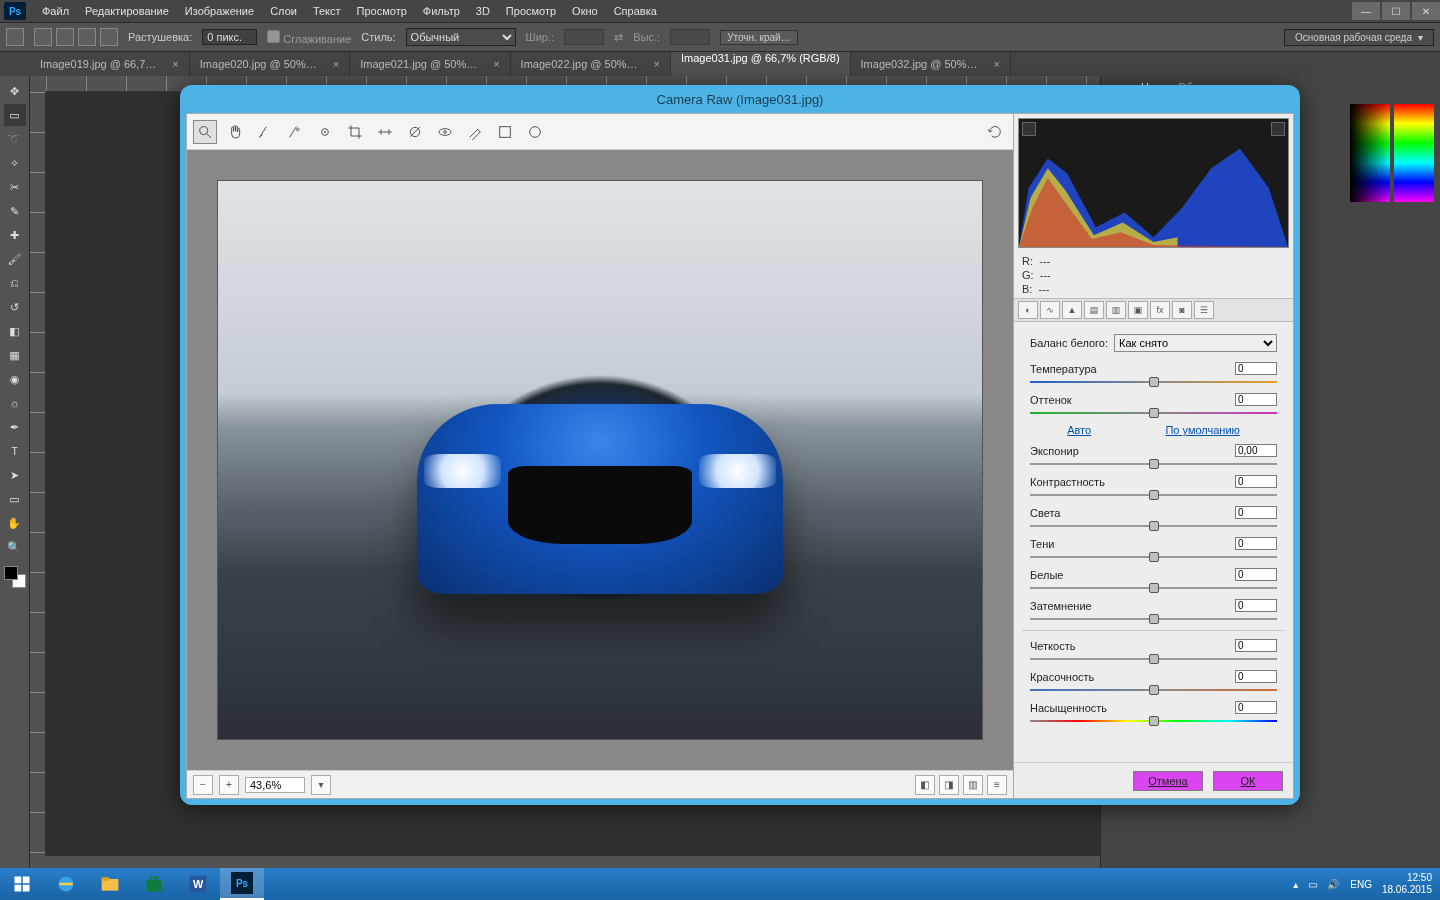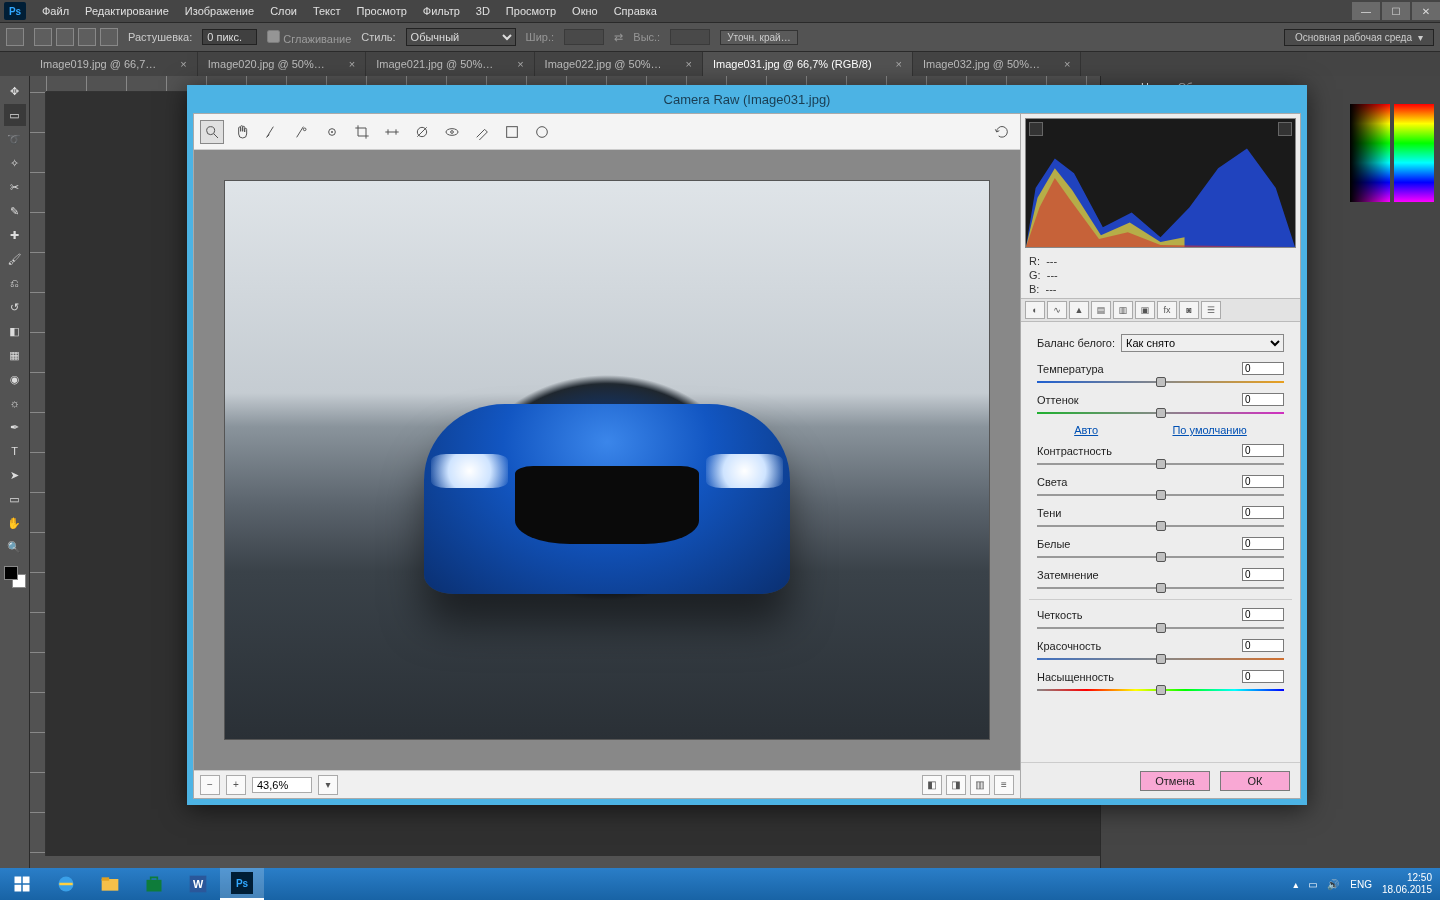--- a/index.html
+++ b/index.html
@@ -13,22 +13,22 @@
   
   .ps-options { height:30px; background:#535353; border-top:1px solid #2a2a2a; border-bottom:1px solid #2a2a2a; display:flex; align-items:center; padding:0 6px; gap:10px; color:#ccc;}
   .opt-icon { width:18px; height:18px; border:1px solid #888; background:#5e5e5e; }
   .opt-group { display:flex; gap:4px; align-items:center; }
   .opt-input { background:#404040; border:1px solid #222; color:#ddd; padding:1px 4px; font-size:11px;}
   .opt-sel { background:#4b4b4b; border:1px solid #222; color:#ddd; height:18px; font-size:11px;}
   .opt-btn { background:#5a5a5a; border:1px solid #333; color:#ccc; font-size:10px; padding:1px 6px;}
   .workspace-btn { margin-left:auto; background:#4b4b4b; border:1px solid #222; color:#ccc; font-size:10px; padding:2px 10px; display:flex; align-items:center; gap:6px;}
   
   .ps-tabs { height:24px; background:#444444; display:flex; align-items:stretch; padding-left:30px;}
-  .ps-tab { display:flex; align-items:center;padding:0 10px; color:#bbb; font-size:11px; border-right:1px solid #333; gap:24px;}
-  .ps-tab.active { background:#525252; color:#fff;}
+  .ps-tab { display:flex; align-items:center;padding:0 10px; color:#bbb; font-size:11px; border-right:1px solid #333; gap:16px;}
+  .ps-tab.active { background:#525252; color:#fff;flex-direction:column;}
   .tab-x { font-size:11px; color:#aaa; }
   
   .ps-workarea { position:absolute; top:76px; left:0; right:0; bottom:24px; background:#2b2b2b; }
   .ps-toolbar { position:absolute; left:0; top:0; bottom:0; width:30px; background:#535353; border-right:1px solid #2a2a2a; display:flex; flex-direction:column; align-items:center; gap:2px; padding-top:4px;}
   .tool { width:22px; height:22px; display:flex;align-items:center;justify-content:center;color:#ddd; }
   .tool.sel { background:#3a3a3a; }
   .color-swatch { width:22px; height:22px; position:relative; margin-top:6px;}
   .csw-bg { position:absolute; bottom:0;right:0;width:14px;height:14px;background:#fff;border:1px solid #888;}
   .csw-fg { position:absolute; top:0;left:0;width:14px;height:14px;background:#000;border:1px solid #888;}
   .ps-rulers { position:absolute; left:30px; top:0; right:340px; bottom:0; background:#525252; }
@@ -37,21 +37,21 @@
   .canvas-area { position:absolute; left:16px; top:16px; right:0; bottom:20px; background:#303030; overflow:hidden;}
   .status-row { position:absolute; left:0;right:0;bottom:0; height:20px; background:#535353; display:flex; align-items:center; padding:0 8px; font-size:10px; color:#ccc; gap:16px;}
   
   .ps-dock { position:absolute; right:0; top:0; bottom:0; width:340px; background:#454545; border-left:1px solid #2a2a2a; }
   .dock-tabs { height:22px; background:#454545; display:flex; align-items:center; padding-left:40px; gap:12px; color:#bbb;}
   .dock-tab.active { color:#fff; }
   .color-panel { height:110px; position:relative; padding:6px; overflow:hidden;}
   .color-spec { position:absolute; right:6px; top:6px; width:40px; bottom:6px; background: linear-gradient(to bottom, #ff0000, #ffff00 20%, #00ff00 40%, #00ffff 60%, #0000ff 80%, #ff00ff 100%); }
   .color-spec2 { position:absolute; right:50px; top:6px; width:40px; bottom:6px; background: linear-gradient(to right, #000, rgba(0,0,0,0)), linear-gradient(to bottom, #ff0000, #ffff00 20%, #00ff00 40%, #00ffff 60%, #0000ff 80%, #ff00ff 100%);}
   
-  .cr-dialog { position:absolute; left:180px; top:85px; width:1120px; height:720px; background:#4cb3e4; border-radius:0; box-shadow: 0 4px 24px rgba(0,0,0,0.6); display:flex; flex-direction:column;margin-left:7px;}
+  .cr-dialog { position:absolute; left:180px; top:85px; width:1120px; height:720px; background:#4cb3e4; border-radius:12px; box-shadow: 0 4px 24px rgba(0,0,0,0.6); display:flex; flex-direction:column;}
   .cr-title { height:28px; display:flex; align-items:center; justify-content:center; color:#1a3d52; font-size:13px; }
   .cr-body { flex:1; background:#ededed; margin:0 6px 6px 6px; display:flex; }
   .cr-left { flex:1; display:flex; flex-direction:column; border:1px solid #aaa; }
   .cr-toolbar { height:36px; background:#f4f4f4; border-bottom:1px solid #ccc; display:flex; align-items:center; padding:0 6px; gap:6px;}
   .cr-tool { width:24px; height:24px; display:flex;align-items:center;justify-content:center; border:1px solid transparent; color:#555;}
   .cr-tool.active { border:1px solid #888; background:#e0e0e0;}
   .cr-tool svg { width:16px;height:16px; fill:none; stroke:currentColor; stroke-width:1.5;}
   .cr-preview-wrap { flex:1; background:#888; display:flex; align-items:center; justify-content:center; padding:30px;}
   .cr-preview { width:100%; height:100%; background: radial-gradient(ellipse at 50% 55%, #1a5ec9 0%, #0d3a85 14%, #202830 24%, rgba(0,0,0,0) 26%), linear-gradient(to bottom, #dfe4e8 0%, #c5ccd2 38%, #8a949c 44%, #5b646d 58%, #3a4249 70%, #2a3036 100%); position:relative; border:1px solid #555;}
   .car-body { position:absolute; left:26%; top:40%; width:48%; height:34%; background: radial-gradient(ellipse at 50% 20%, #3b86ea 0%, #1256c2 40%, #0a2f70 100%); border-radius: 22% 22% 8% 8% / 40% 40% 10% 10%; box-shadow: 0 30px 40px rgba(0,0,0,0.5);}
@@ -81,21 +81,21 @@
   .slider.temperature .slider-track { background: linear-gradient(to right,#2060d0,#888,#e8a020);}
   .slider.tint .slider-track { background: linear-gradient(to right,#20b030,#888,#d030c0);}
   .slider.vibrance .slider-track { background: linear-gradient(to right,#4070c0,#888,#d07030);}
   .slider.saturation .slider-track { background: linear-gradient(to right,#888,#f00 20%,#ff0 40%,#0f0 60%,#0ff 80%,#00f);}
   .wb-row { display:flex; align-items:center; gap:6px; margin:6px 0 10px;}
   .wb-select { flex:1; border:1px solid #888; font-size:11px; height:18px;}
   .links-row { display:flex; justify-content:space-around; margin:4px 0 8px;}
   .linklike { color:#0050b3; text-decoration:underline; font-size:11px;}
   .cr-divider { height:1px; background:#ccc; margin:4px -8px 8px;}
   .cr-actions { height:36px; display:flex; align-items:center; justify-content:flex-end; gap:10px; padding:0 10px; border-top:1px solid #ccc; background:#ededed;}
-  .btn-std { min-width:70px; height:20px; border:1px solid #7a7a7a; background:#f9a8d4; font-size:11px; color:#222;}
+  .btn-std { min-width:70px; height:20px; border:1px solid #7a7a7a; background:#d946ef; font-size:11px; color:#222;text-decoration:underline;}
   
   .taskbar { position:absolute; left:0;right:0;bottom:0;height:32px; background:#1f6fb2; background: linear-gradient(to bottom,#2a7ec8,#1863a5); display:flex; align-items:center;}
   .task-item { width:44px; height:32px; display:flex;align-items:center;justify-content:center;}
   .task-item.active { background: rgba(255,255,255,0.2); border-bottom:2px solid #fff;}
   .task-right { margin-left:auto;display:flex;align-items:center;gap:10px;color:#fff;font-size:10px;padding-right:8px;}
   .task-clock { text-align:right; line-height:12px;}
 </style>
 </head>
 <body>
 
@@ -368,20 +368,30 @@
             </div>
         </div>
 
         <div class="links-row">
           <span class="linklike">Авто</span>
           <span class="linklike">По умолчанию</span>
         </div>
 
         <div class="param-row">
           <div class="param-head">
+              <label>Экспонир</label>
+            <input class="param-val" value="0,00" style="">
+            </div>
+          <div class="slider">
+              <div class="slider-track"></div>
+              <div class="slider-thumb" style="left:50%"></div>
+            </div>
+        </div>
+        <div class="param-row">
+          <div class="param-head">
               <label>Контрастность</label>
             <input class="param-val" value="0" style="">
             </div>
           <div class="slider">
               <div class="slider-track"></div>
               <div class="slider-thumb" style="left:50%"></div>
             </div>
         </div>
         <div class="param-row">
           <div class="param-head">

